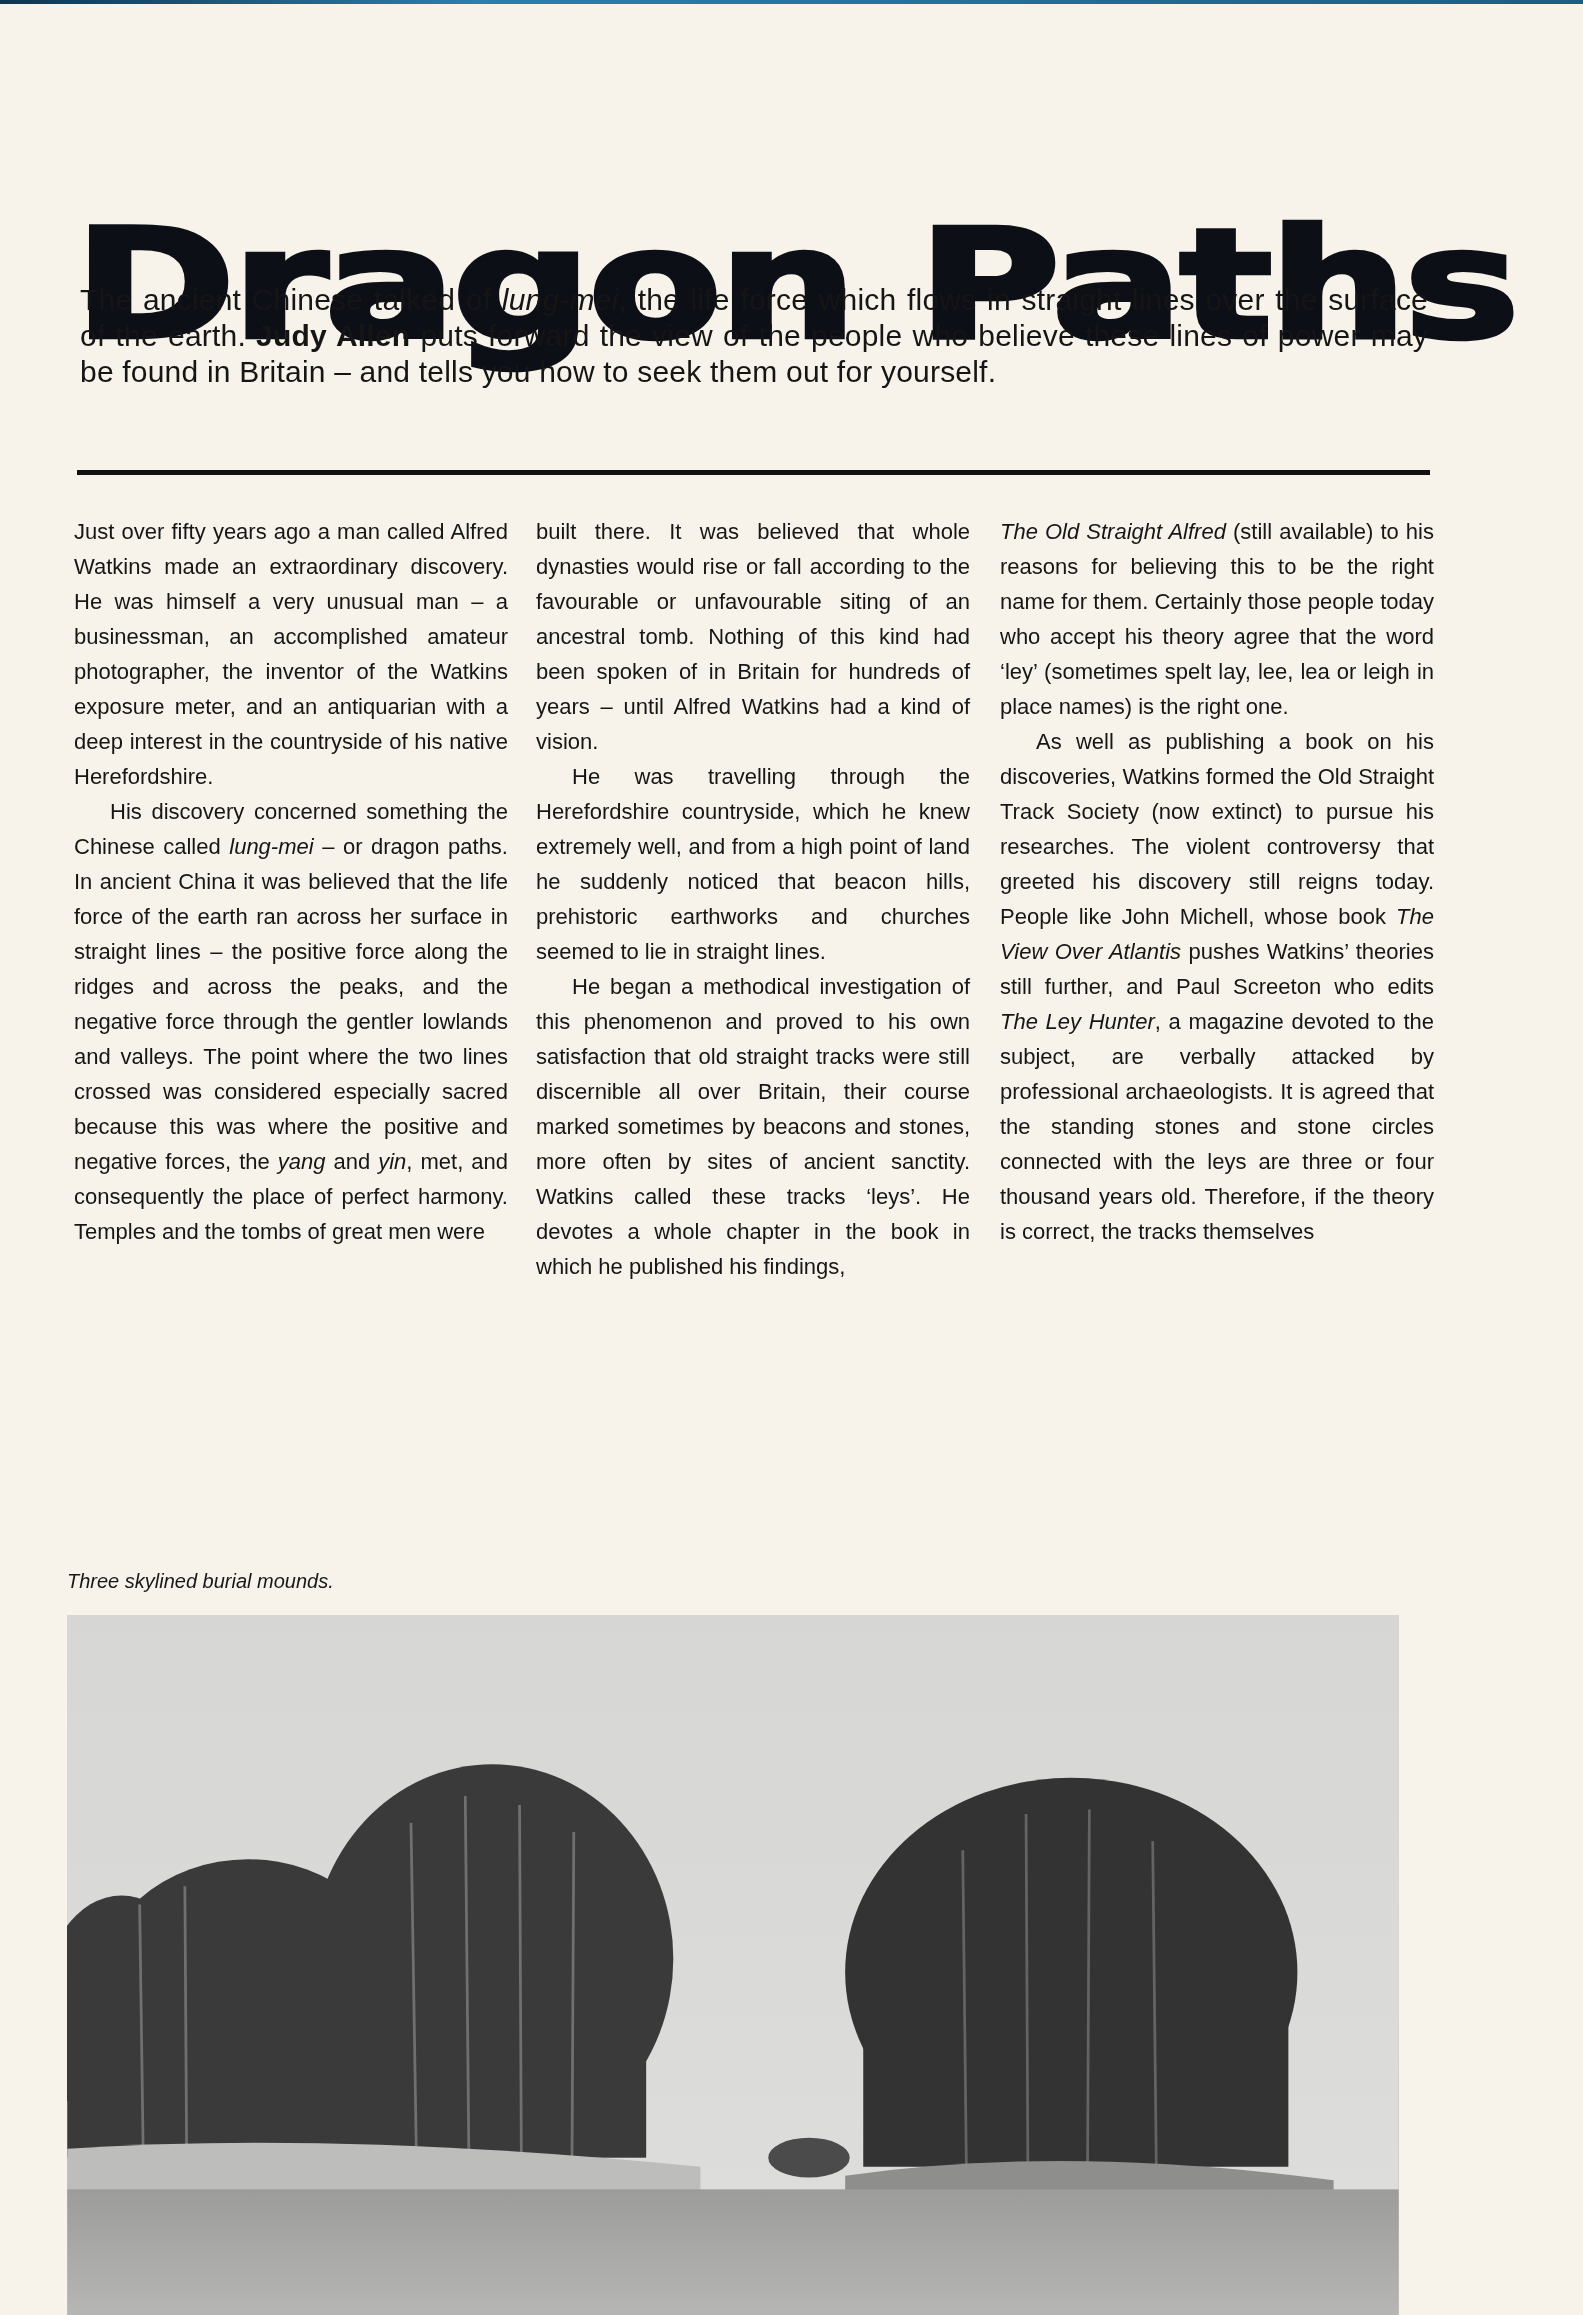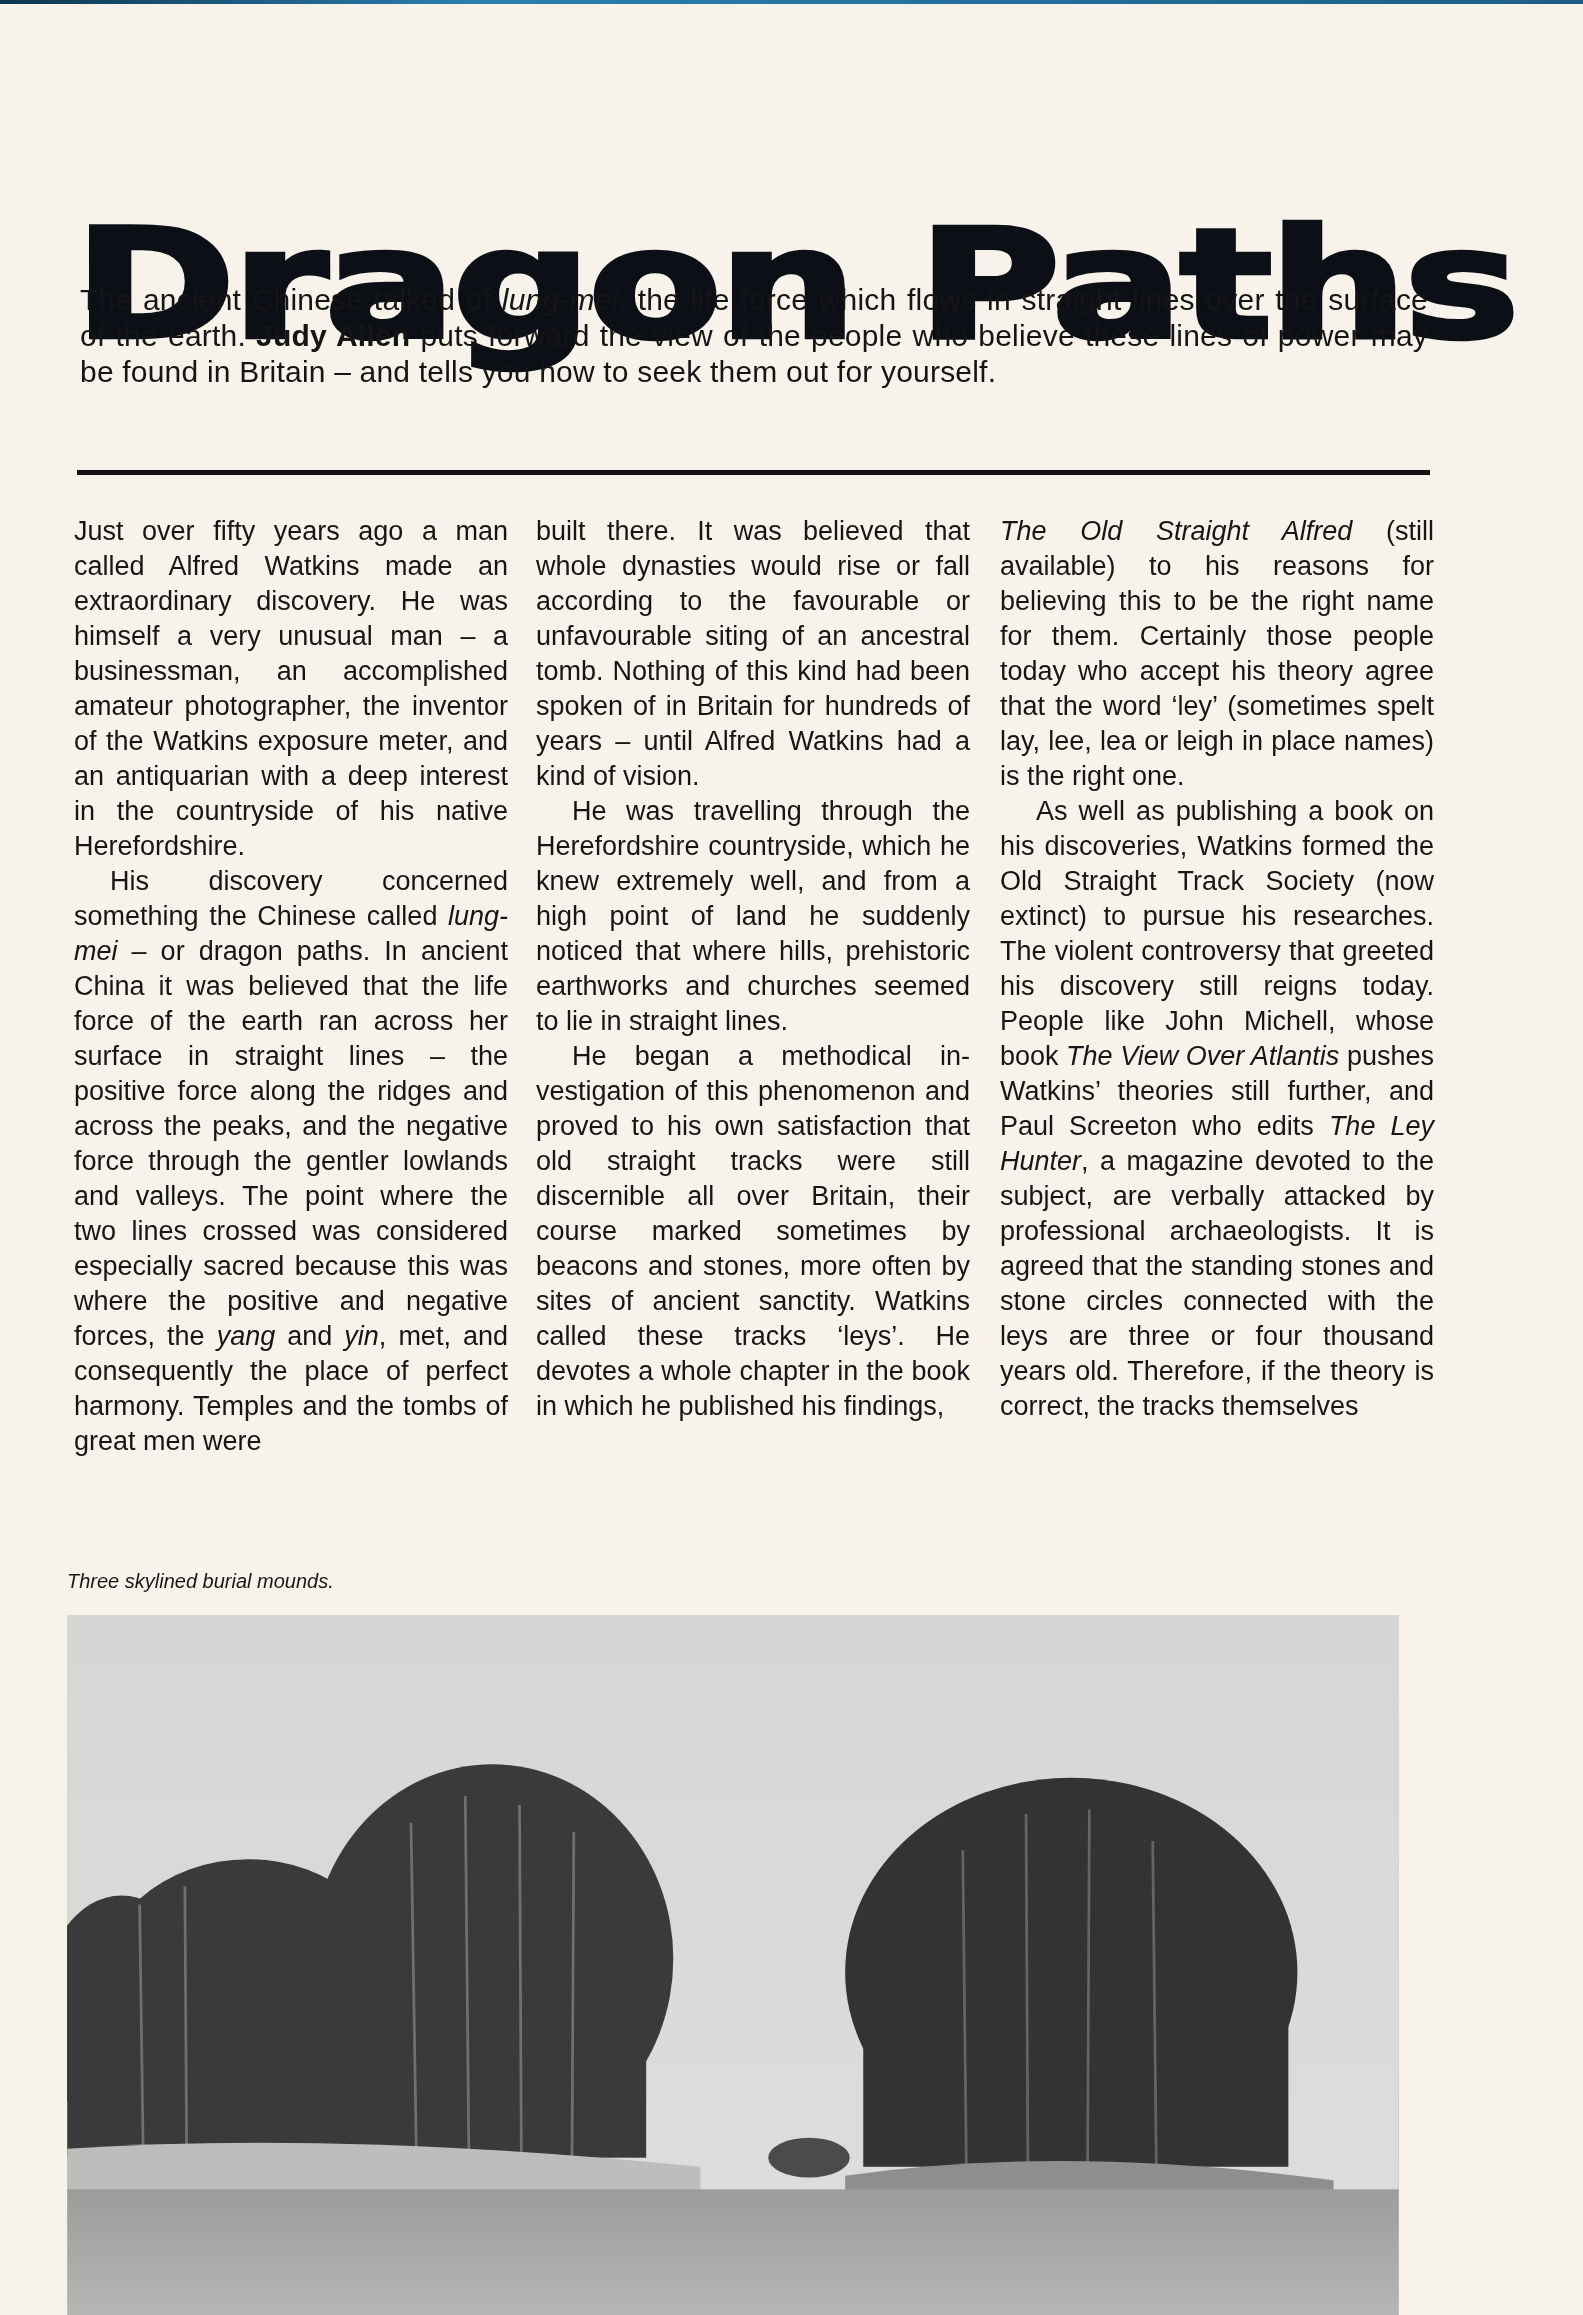--- a/index.html
+++ b/index.html
@@ -29,21 +29,21 @@
     text-align: justify; letter-spacing: 0.2px;
   }
   .standfirst b { font-weight: bold; }
   .rule {
     position: absolute; left: 77px; top: 470px; width: 1353px; height: 4.5px;
     background: #111;
   }
   .col {
     position: absolute; top: 514px; width: 434px;
     font-family: "Liberation Sans", sans-serif;
-    font-size: 27px; line-height: 35px; color: #161616;
+    font-size: 22px; line-height: 35px; color: #161616;
     text-align: justify; hyphens: manual;
   }
   .col p { margin: 0; }
   .col p.indent { text-indent: 36px; }
   .col1 { left: 74px; }
   .col2 { left: 536px; }
   .col3 { left: 1000px; }
   .caption {
     position: absolute; left: 67px; top: 1570px;
     font-style: italic; font-size: 20px; color: #181818;
@@ -66,21 +66,21 @@
 
 <div class="rule"></div>
 
 <div class="col col1">
   <p>Just over fifty years ago a man called Alfred Watkins made an extraordinary discovery. He was himself a very unusual man – a businessman, an accom­plished amateur photographer, the inventor of the Watkins exposure meter, and an anti­quarian with a deep interest in the countryside of his native Herefordshire.</p>
   <p class="indent"><span>His discovery concerned something the Chinese called </span><i>lung-mei</i><span> – or dragon paths. In ancient China it was believed that the life force of the earth ran across her surface in straight lines – the positive force along the ridges and across the peaks, and the negative force through the gentler lowlands and valleys. The point where the two lines crossed was considered espe­cially sacred because this was where the positive and negative forces, the </span><i>yang</i><span> and </span><i>yin</i><span>, met, and consequently the place of perfect harmony. Temples and the tombs of great men were</span></p>
 </div>
 
 <div class="col col2">
   <p>built there. It was believed that whole dynasties would rise or fall according to the favourable or unfavourable siting of an ancestral tomb. Nothing of this kind had been spoken of in Britain for hundreds of years – until Alfred Watkins had a kind of vision.</p>
-  <p class="indent">He was travelling through the Herefordshire countryside, which he knew extremely well, and from a high point of land he suddenly noticed that where hills, prehistoric earthworks and churches seemed to lie in straight lines.</p>
+  <p class="indent">He was travelling through the Herefordshire countryside, which he knew extremely well, and from a high point of land he suddenly noticed that beacon hills, prehistoric earthworks and churches seemed to lie in straight lines.</p>
   <p class="indent">He began a methodical in­vestigation of this phenomenon and proved to his own satis­faction that old straight tracks were still discernible all over Britain, their course marked sometimes by beacons and stones, more often by sites of ancient sanctity. Watkins called these tracks ‘leys’. He devotes a whole chapter in the book in which he published his findings,</p>
 </div>
 
 <div class="col col3">
   <p><i>The Old Straight Alfred</i><span> (still available) to his reasons for believing this to be the right name for them. Certainly those people today who accept his theory agree that the word ‘ley’ (sometimes spelt lay, lee, lea or leigh in place names) is the right one.</span></p>
   <p class="indent"><span>As well as publishing a book on his discoveries, Watkins formed the Old Straight Track Society (now extinct) to pursue his researches. The violent con­troversy that greeted his dis­covery still reigns today. People like John Michell, whose book </span><i>The View Over Atlantis</i><span> pushes Watkins’ theories still further, and Paul Screeton who edits </span><i>The Ley Hunter</i><span>, a magazine devoted to the subject, are verbally attacked by professional archaeologists. It is agreed that the standing stones and stone circles connected with the leys are three or four thousand years old. Therefore, if the theory is correct, the tracks themselves</span></p>
 </div>
 
 <div class="caption">Three skylined burial mounds.</div>
 

